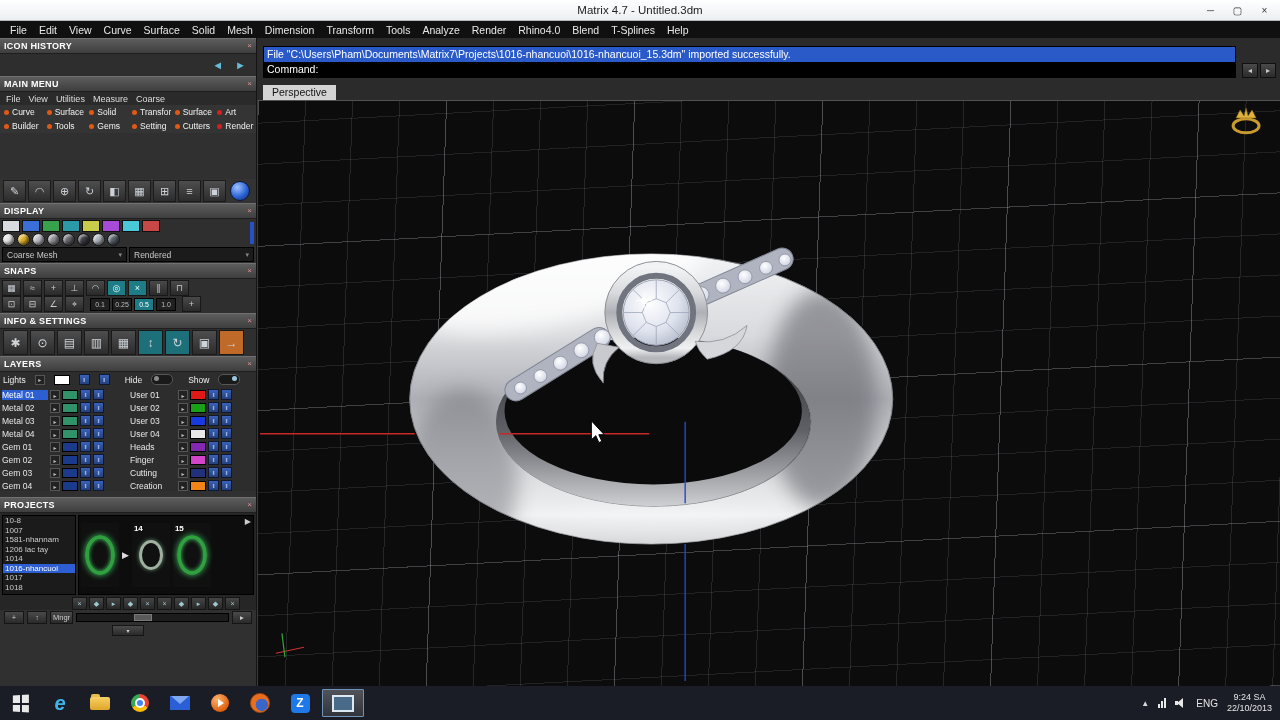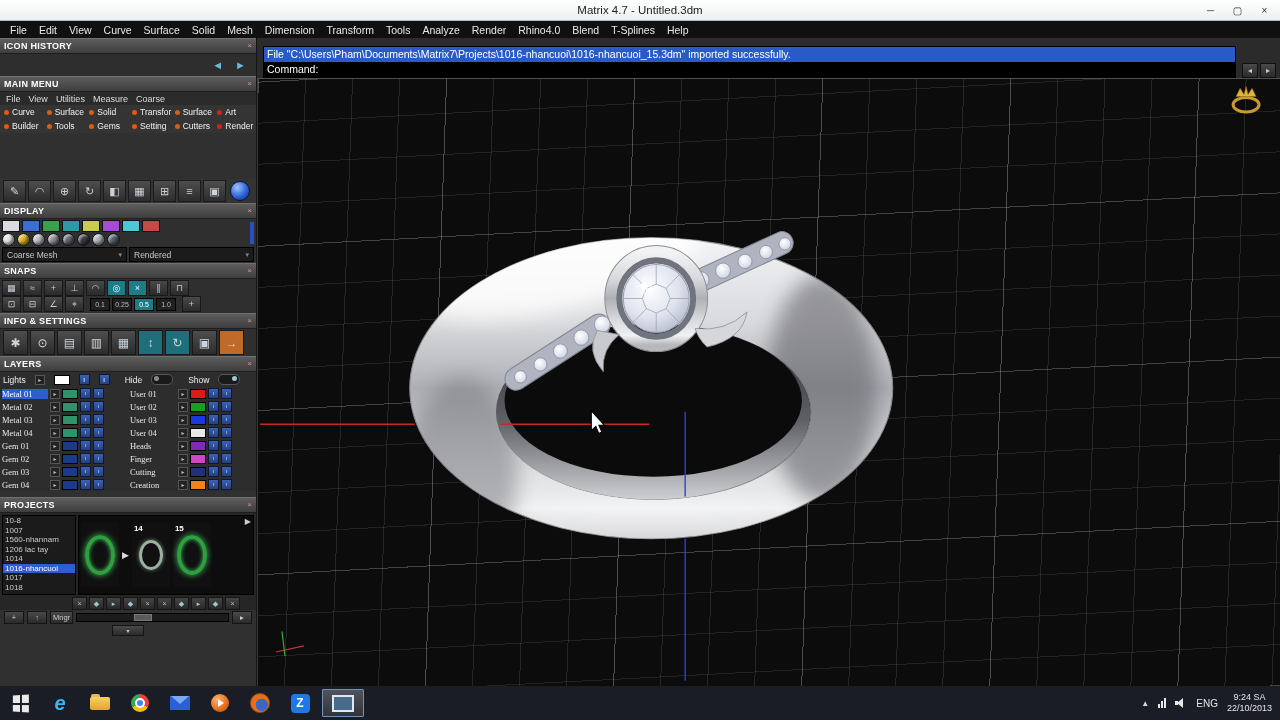--- a/index.html
+++ b/index.html
@@ -67,21 +67,21 @@
     color:#ced4da;font-size:12px;display:flex;align-items:center;justify-content:center;}
   
   .lights-row{height:15px;display:flex;align-items:center;gap:9px;padding:0 3px;background:#2d2d2d;font-size:8.5px;color:#eee;}
   .toggle{width:20px;height:9px;border-radius:5px;background:#1a1a1a;border:1px solid #565656;position:relative;flex:0 0 auto;}
   .toggle::after{content:"";position:absolute;top:1px;width:5px;height:5px;border-radius:50%;background:#8a8a8a;}
   .toggle.hide::after{left:2px;}
   .toggle.show::after{right:2px;background:#9ac8e0;}
   .tgl-label{margin-left:6px;}
   .layers-grid{display:flex;background:#2d2d2d;}
   .layer-col{width:50%;display:flex;flex-direction:column;}
-  .layer-row{display:flex;align-items:center;height:13px;padding:0 2px;gap:2px;font-family:Liberation Serif, serif;}
+  .layer-row{display:flex;align-items:flex-end;height:13px;padding:0 2px;gap:2px;}
   .lname{font-size:8.5px;color:#e8e8e8;width:46px;white-space:nowrap;overflow:hidden;}
   .layer-row.selected .lname{background:#2d5ed2;color:#fff;}
   .larw{width:8px;height:8px;background:#222;border:1px solid #555;color:#bbb;font-size:6px;
     display:flex;align-items:center;justify-content:center;flex:0 0 auto;}
   .larw::before{content:"▸";}
   .lsw{width:14px;height:8px;border:1px solid #000;flex:0 0 auto;}
   .lbtn{width:9px;height:9px;background:linear-gradient(#3a62b8,#24407e);border:1px solid #101830;color:#cfe0ff;
     font-size:5px;display:flex;align-items:center;justify-content:center;flex:0 0 auto;}
   .lbtn::before{content:"‖";}
   .gap6{height:6px;background:#303030;}
@@ -559,21 +559,21 @@
 
       <div class="sec">
         <span class="t">PROJECTS</span>
         <span class="x"></span>
       </div>
       <div class="proj-body">
         <div class="proj-list">
 
         <div class="proj-item">10-8</div>
             <div class="proj-item">1007</div>
-            <div class="proj-item">1560-nhannam</div>
+            <div class="proj-item">1581-nhannam</div>
             <div class="proj-item">1206 lac tay</div>
             <div class="proj-item">1014</div>
             <div class="proj-item selected">1016-nhancuoi</div>
             <div class="proj-item">1017</div>
             <div class="proj-item">1018</div>
           </div>
         <div class="proj-thumbs">
           <div class="thumb">
               <span class="ring-green"></span>
             </div>
@@ -630,20 +630,23 @@
         </div>
         <div class="cmd-side">
           <div class="cmd-arrows">
 
           <span class="cmd-arrow">◂</span>
               <span class="cmd-arrow">▸</span>
             </div>
         </div>
       </div>
 
+      <div class="vp-tabs">
+        <span class="vp-tab">Perspective</span>
+      </div>
 
       <div class="viewport">
         <svg viewBox="0 0 1024 589" preserveAspectRatio="none">
           <defs>
             <linearGradient id="metalV" x1="0" y1="0" x2="0" y2="1">
               <stop offset="0" stop-color="#f2f3f5"></stop>
                 <stop offset="0.28" stop-color="#d9dadd"></stop>
               <stop offset="0.5" stop-color="#aeb0b6"></stop>
                 <stop offset="0.72" stop-color="#d6d8da"></stop>
               <stop offset="0.9" stop-color="#f0f1f2"></stop>

